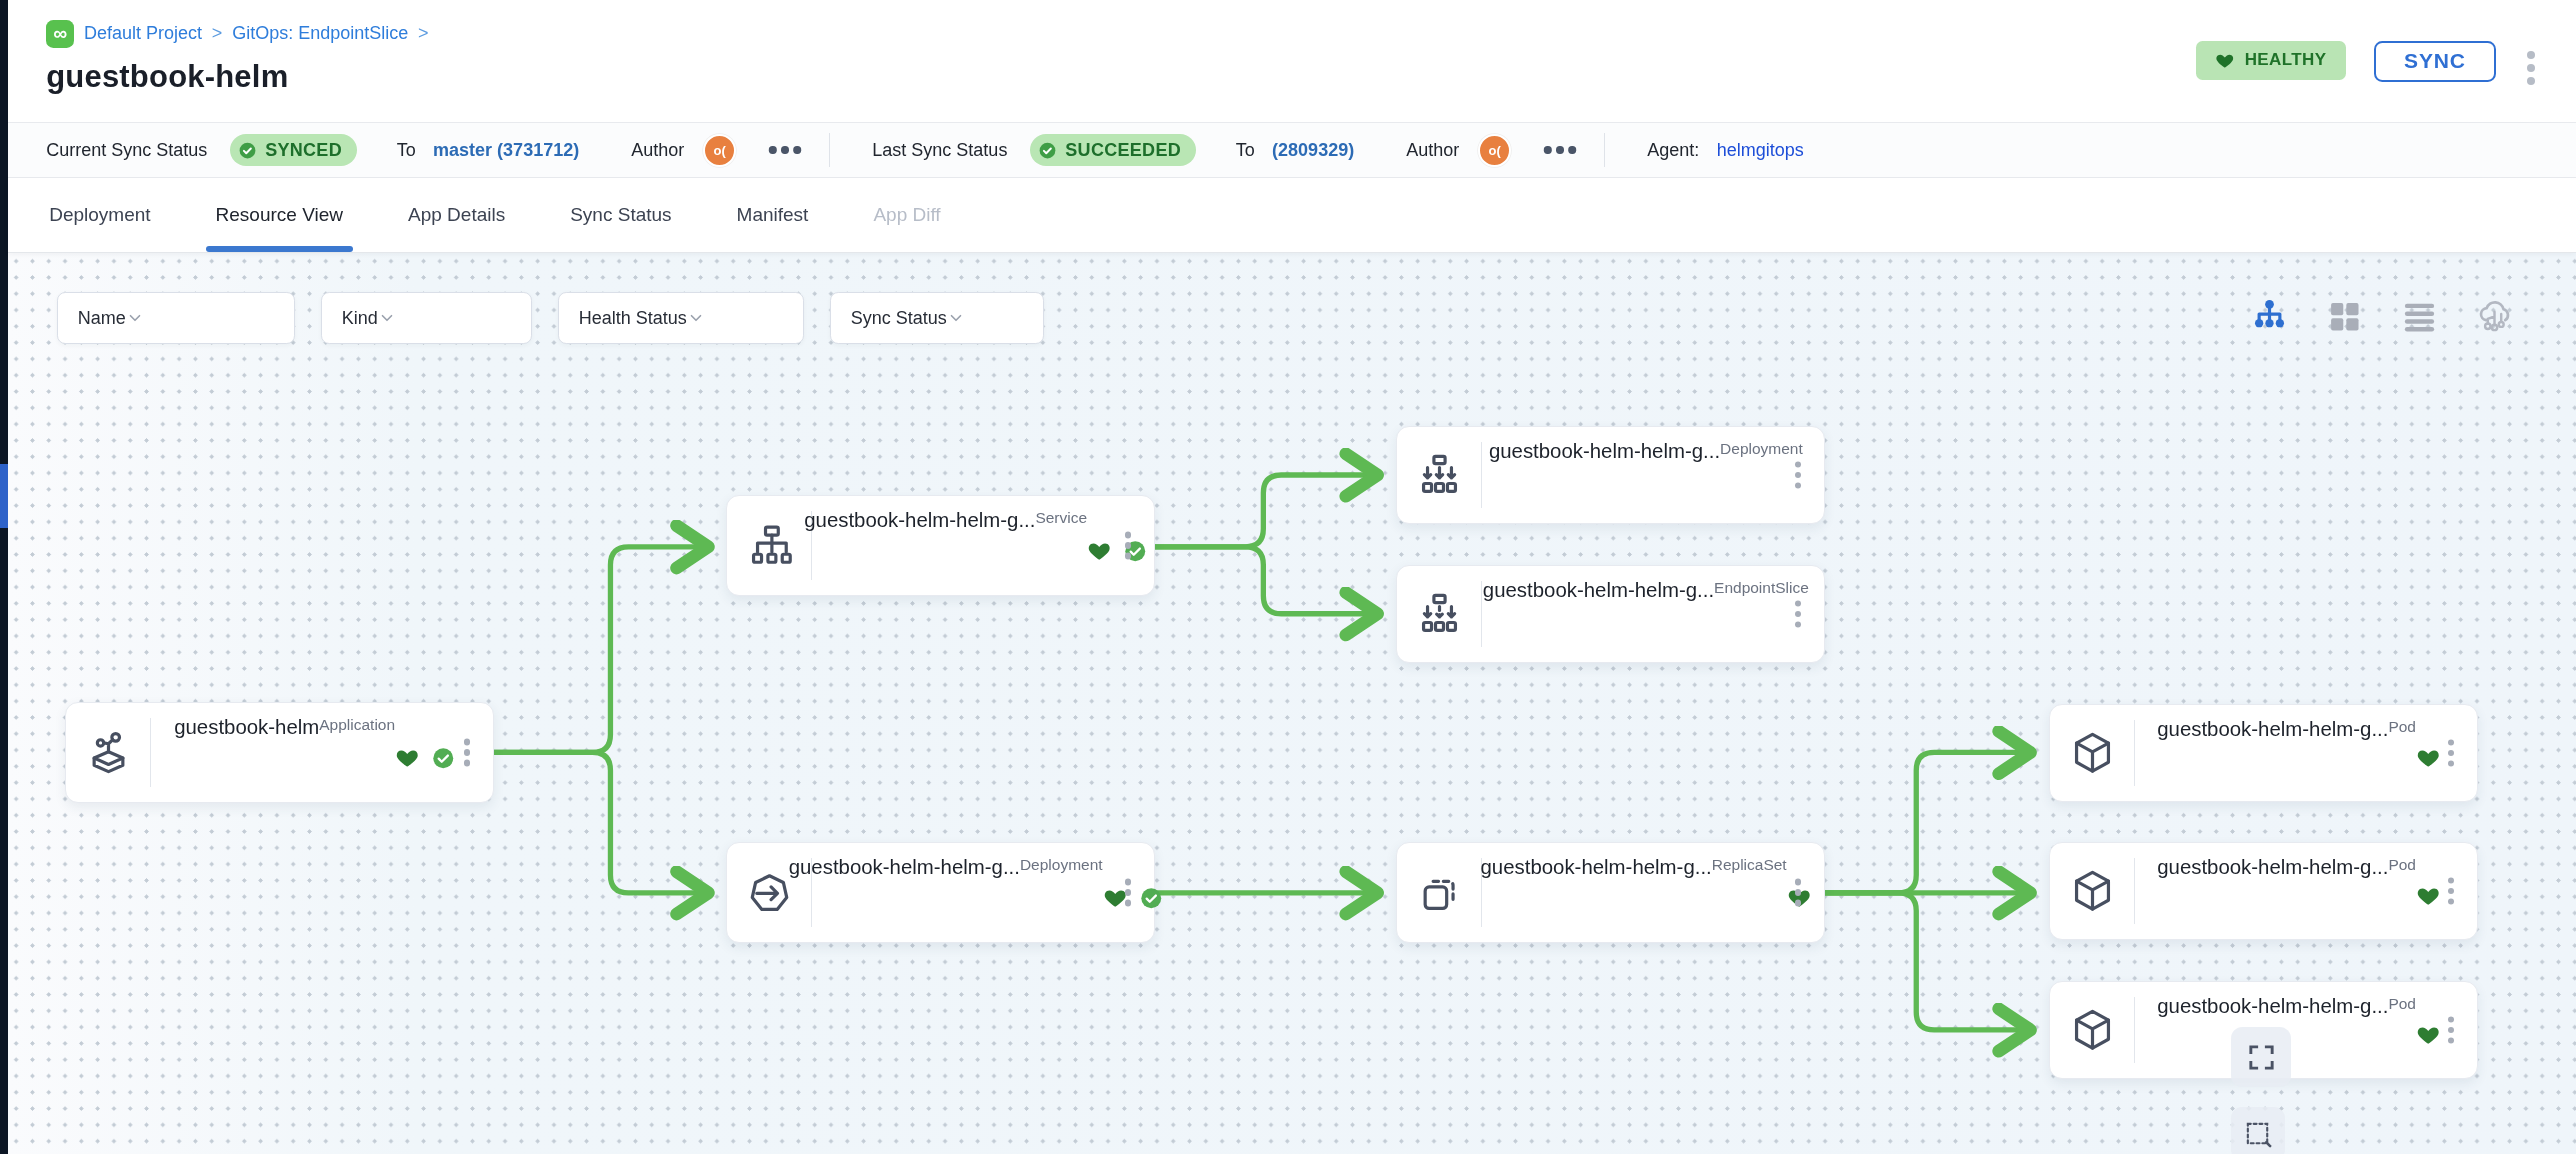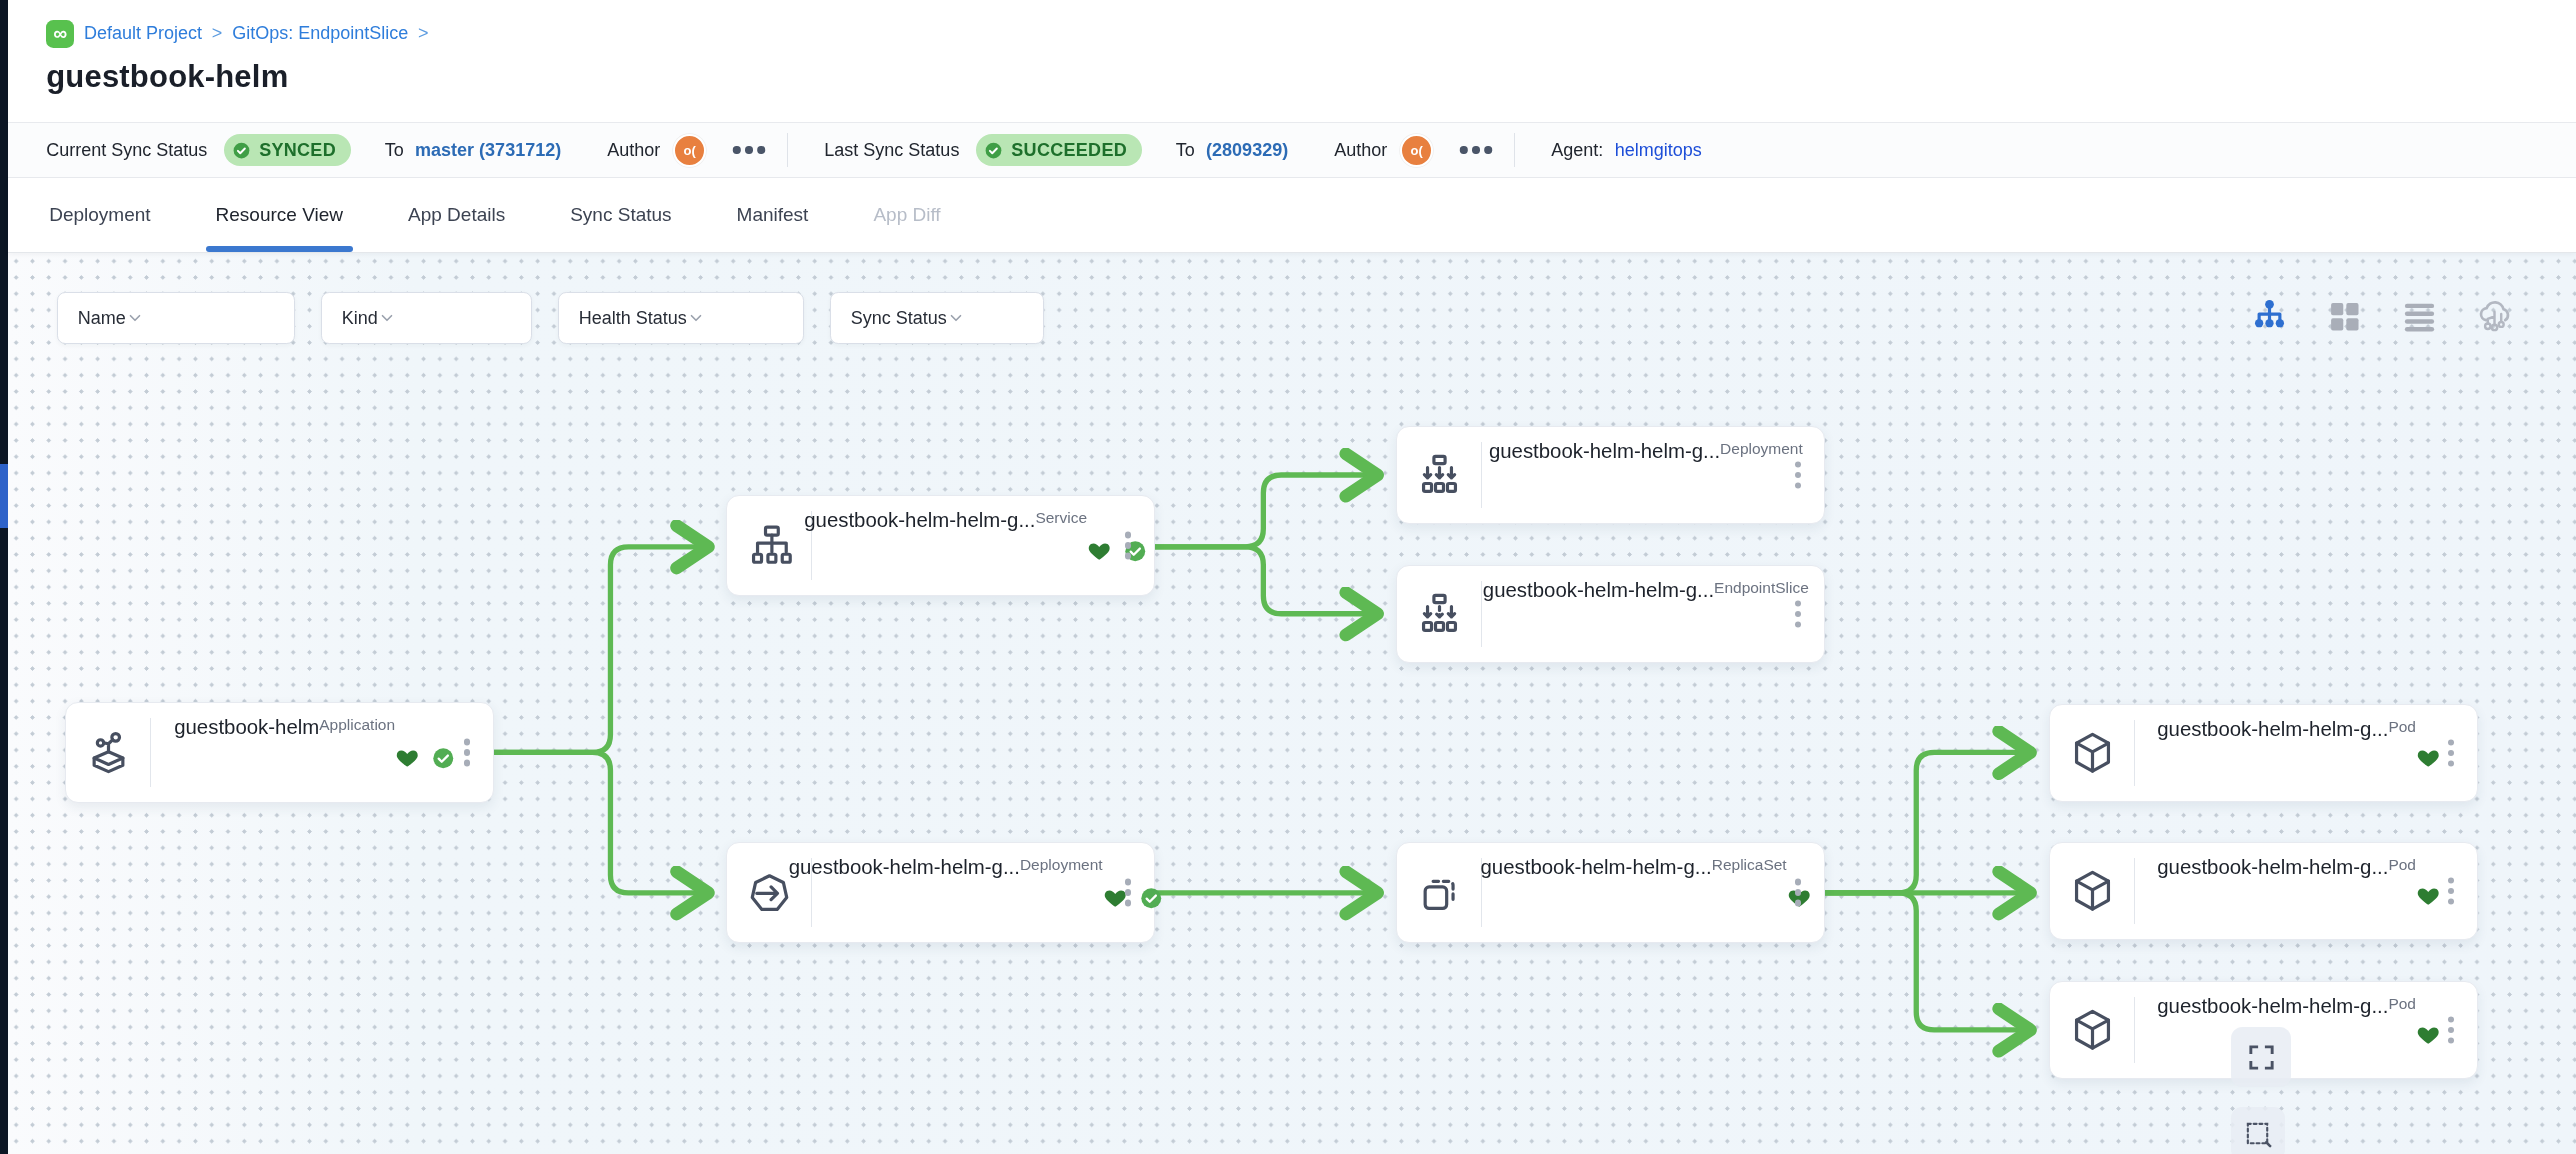--- a/index.html
+++ b/index.html
@@ -18,21 +18,21 @@
   .bc-row { display:flex; align-items:center; gap:9.8px; font-size:18px; color:#2e7ddb; font-weight:500; }
   .cf-logo { width:28px; height:28px; border-radius:7.3px; background:#58c14e; color:#fff; display:flex; align-items:center; justify-content:center; font-size:19.6px; font-weight:700; }
   .bc-sep { color:#5b9be0; font-size:18px; }
   .page-title { margin-top:11.4px; font-size:31px; font-weight:700; color:#1a1f29; letter-spacing:0.2px; }
   .header-actions { display:flex; align-items:flex-start; gap:28px; padding-top:21px; }
   .health-badge { display:flex; align-items:center; gap:9.8px; background:#b9e4b4; color:#1f7229; font-weight:700; font-size:17px; letter-spacing:0.4px; border-radius:6.5px; padding:9.8px 19.6px; }
   .sync-btn { border:2.4px solid #2f6fd3; color:#2f6fd3; background:#fff; font-weight:700; font-size:21px; letter-spacing:0.8px; border-radius:8.2px; padding:6.5px 28px; cursor:pointer; font-family:inherit; }
   .kebab-v { width:8.2px; height:8.2px; border-radius:50%; background:#b6bcc6; box-shadow:0 -13px 0 #b6bcc6, 0 13px 0 #b6bcc6; margin:23px 4.9px 0 3.3px; }
 
   
-  .status-bar { height:56px; background:#fbfcfd; border-top:0.8px solid #e8eaee; border-bottom:0.8px solid #e8eaee; display:flex; align-items:center; padding:12px 38px; font-size:18px; }
+  .status-bar { height:56px; background:#fbfcfd; border-top:0.8px solid #e8eaee; border-bottom:0.8px solid #e8eaee; display:flex; align-items:center; padding:12px 38px; font-size:18px;gap:6px; }
   .sb-label { color:#21262f; margin-right:16.3px; }
   .pill { display:flex; align-items:flex-end; gap:7.3px; background:#b9e6b4; border-radius:815px; padding:5.7px 14.7px 5.7px 7.3px; color:#1d6f2b; font-weight:700; font-size:18px; letter-spacing:0.3px; margin-right:34px; }
   .pill .chk { width:21px; height:21px; }
   .to-label { margin-right:11.4px; }
   .commit { color:#2c6bb5; font-weight:700; margin-right:46px; }
   .author-label { margin-right:13px; }
   .avatar { width:33px; height:33px; border-radius:50%; background:#e8803f; border:2.4px solid #fff; box-shadow:0 0 0 0.8px #eee; color:#fff; font-size:13px; font-weight:700; display:flex; align-items:center; justify-content:center; margin-right:24.5px; }
   .more-h { width:7.3px; height:7.3px; border-radius:50%; background:#4a5568; box-shadow:-12.2px 0 0 #4a5568, 12.2px 0 0 #4a5568; margin:0 34px 0 14.7px; }
   .sb-divider { width:1.6px; height:34px; background:#dfe3e9; margin-right:36px; }
   .agent-label { margin-right:11.4px; }
@@ -88,20 +88,30 @@
     <div class="header">
       <div>
         <div class="bc-row">
           <span class="cf-logo">∞</span>
           <span>Default Project</span>
           <span class="bc-sep">&gt;</span>
           <span>GitOps: EndpointSlice</span>
           <span class="bc-sep">&gt;</span>
         </div>
         <div class="page-title">guestbook-helm</div>
+      </div>
+      <div class="header-actions">
+        <span class="health-badge">
+          <svg viewBox="0 0 32 32" width="19.6" height="19.6">
+              <path fill="#1f7229" d="M16 27s-10-6.2-13-12C1 10.6 3.6 6 8.4 6c3 0 5.2 1.7 7.6 4.6C18.4 7.7 20.6 6 23.6 6 28.4 6 31 10.6 29 15c-3 5.8-13 12-13 12z"></path>
+            </svg>
+          <span>HEALTHY</span>
+        </span>
+        <button class="sync-btn">SYNC</button>
+        <span class="kebab-v"></span>
       </div>
     </div>
 
     <div class="status-bar">
       <span class="sb-label">Current Sync Status</span>
       <span class="pill">
         <svg class="chk" viewBox="0 0 32 32">
             <circle cx="16" cy="16" r="12" fill="#3f9e46"></circle>
             <path d="M10.5 16.5l3.6 3.6 7-7.2" stroke="#fff" stroke-width="3" fill="none" stroke-linecap="round" stroke-linejoin="round"></path>
           </svg>

